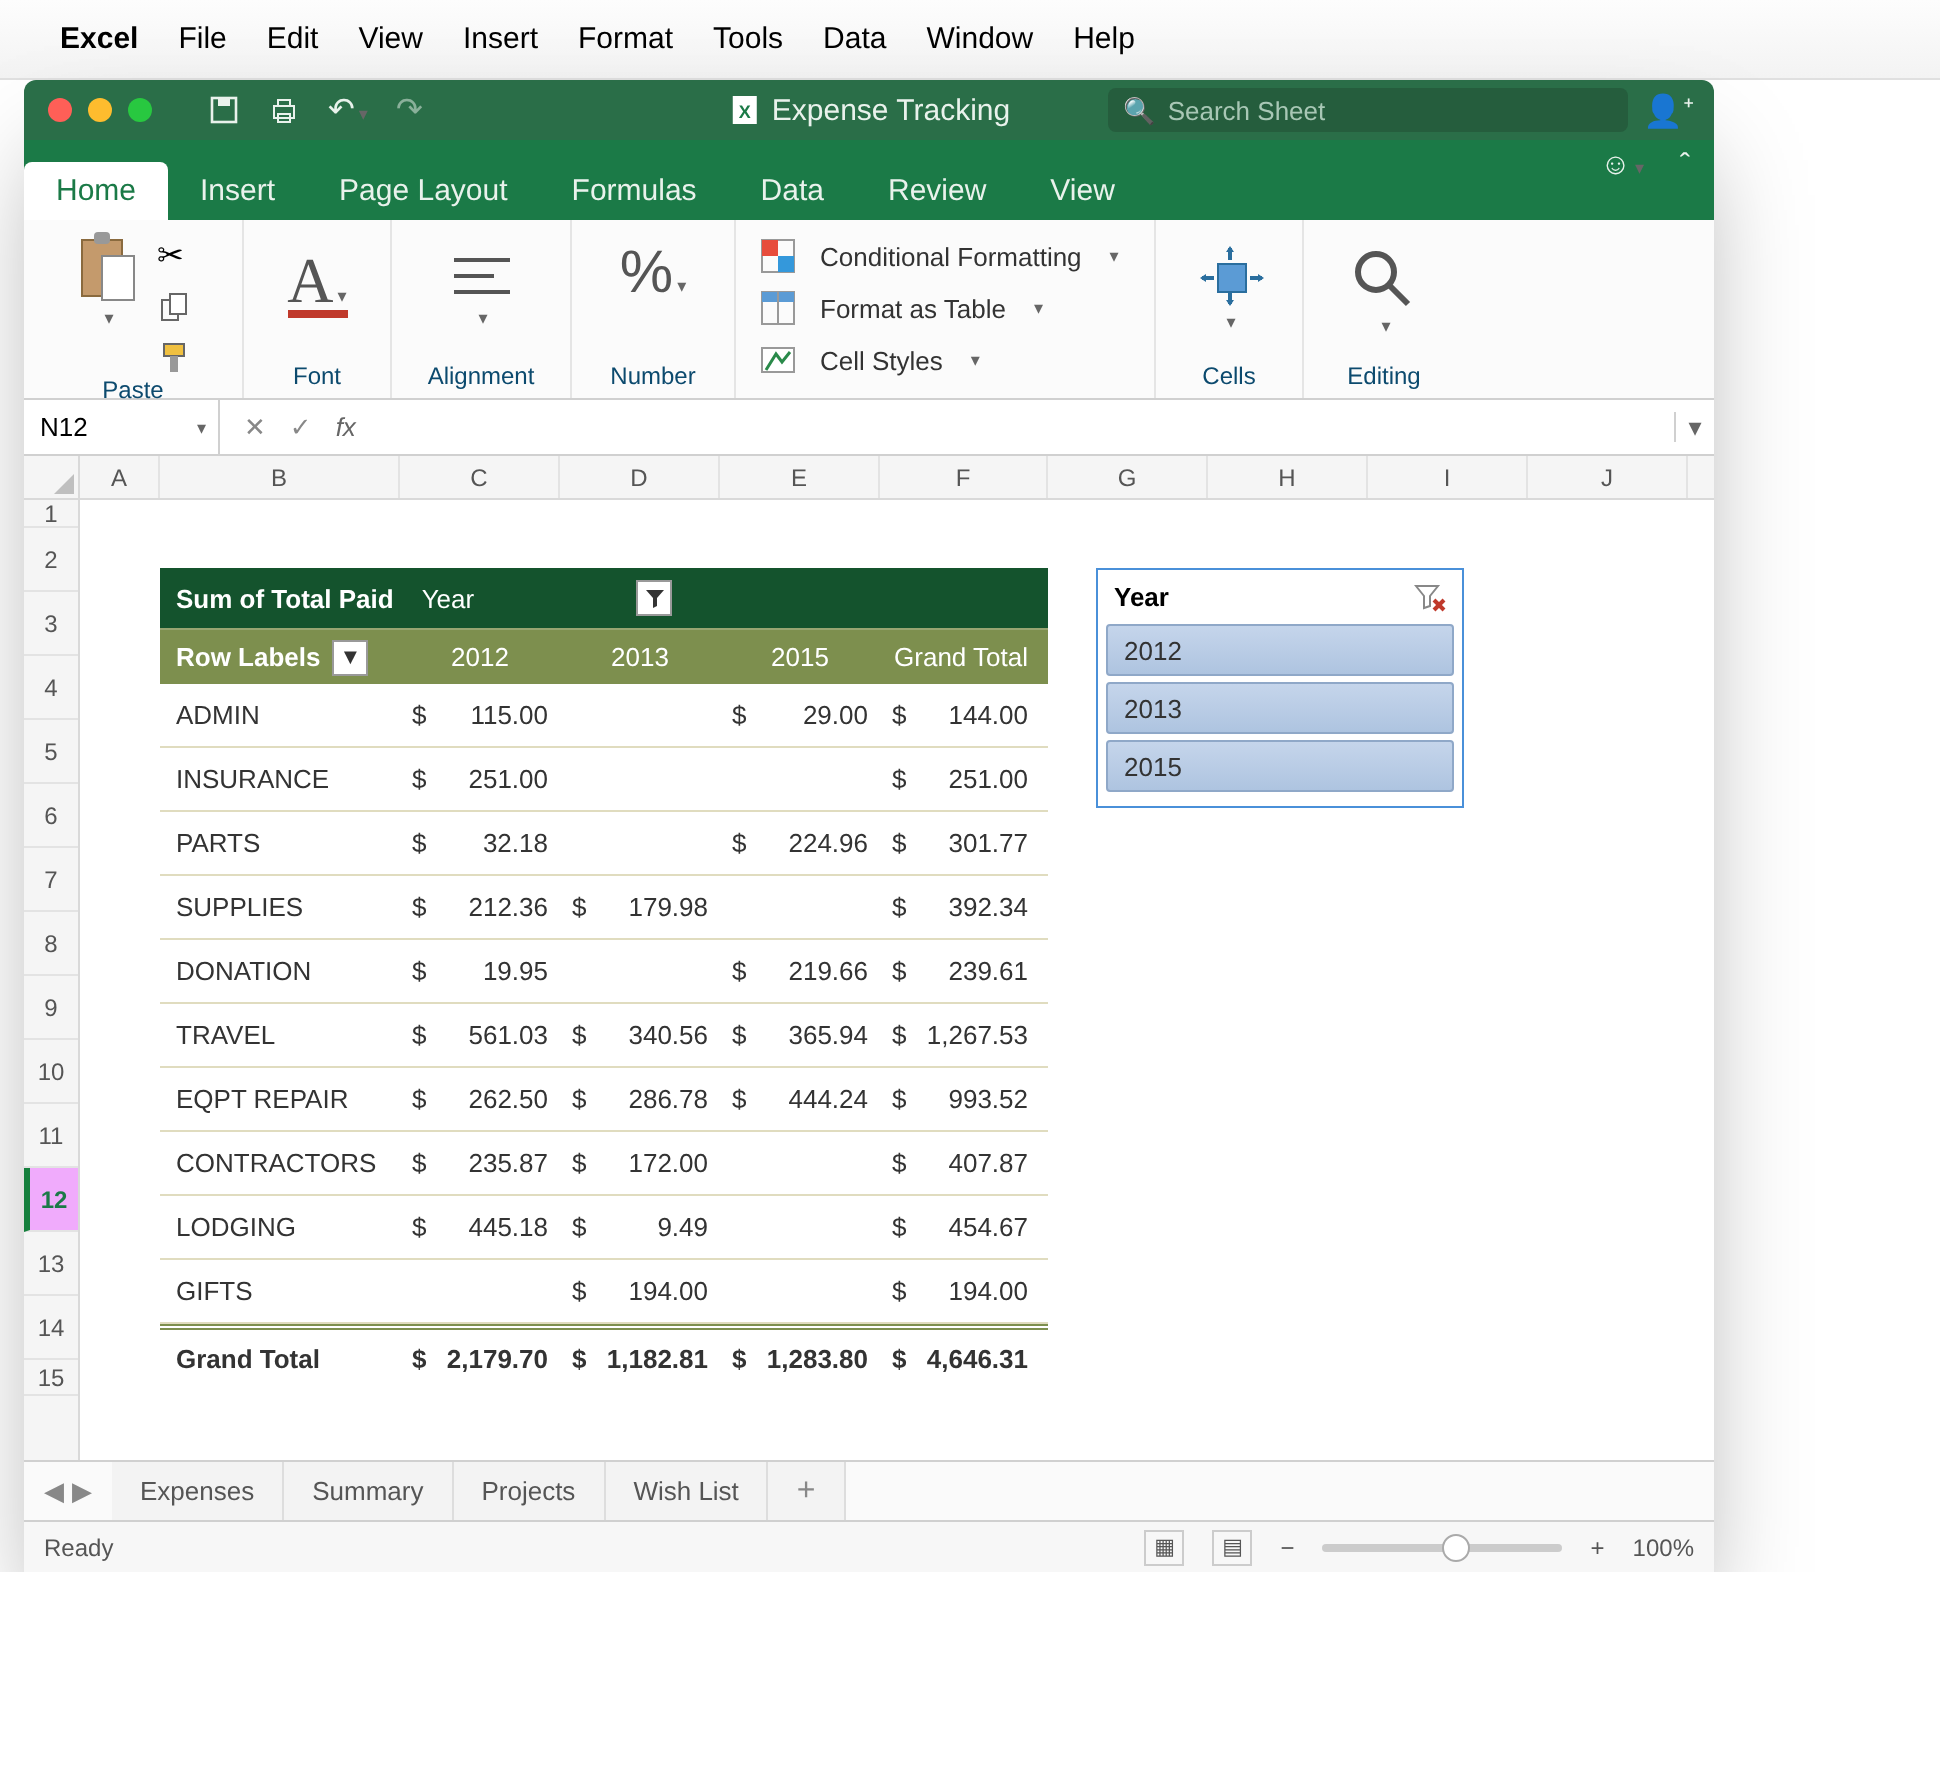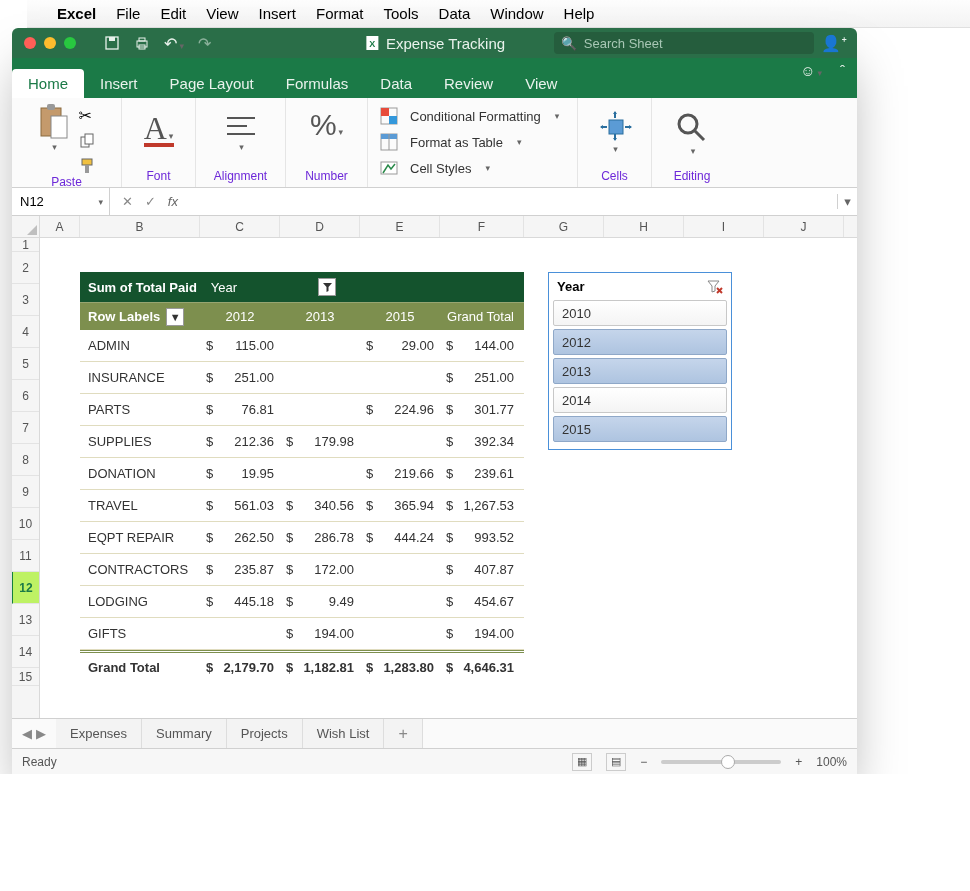--- a/index.html
+++ b/index.html
@@ -1,19 +1,19 @@
 <!DOCTYPE html>
 <html><head>
 <meta charset="utf-8">
 <style>
   * { box-sizing: border-box; margin: 0; padding: 0; font-family: -apple-system, "Helvetica Neue", Arial, sans-serif; }
   body { background: #fff; width: 970px; }
   
   
-  .mac-menubar { height: 28px; background: linear-gradient(#fdfdfd,#f3f3f3); display: flex; align-items: center; padding: 0 10px; gap: 20px; font-size: 15px; border-bottom: 1px solid #e0e0e0; margin-left: 27px;}
+  .mac-menubar { height: 40px; background: linear-gradient(#fdfdfd,#f3f3f3); display: flex; align-items: center; padding: 0 10px; gap: 20px; font-size: 15px; border-bottom: 1px solid #e0e0e0;}
   .mac-menubar .apple { font-size: 17px; }
   .mac-menubar .bold { font-weight: 700; }
   .mac-menubar span { cursor: default; }
 
   
   .window { width: 845px; margin-left: 12px; border-radius: 6px 6px 0 0; overflow: hidden; box-shadow: 0 30px 50px -10px rgba(0,0,0,.35); background:#fff;}
   .titlebar { height: 30px; background: #2a6e48; display: flex; align-items: center; color: #e9f2ec; font-size: 14px; position: relative; }
   .traffic { display: flex; gap: 8px; padding-left: 12px; }
   .dot { width: 12px; height: 12px; border-radius: 50%; }
   .dot.red { background:#ff5f57; } .dot.yellow{background:#febc2e;} .dot.green{background:#28c840;}
@@ -25,21 +25,21 @@
 
   
   .tabstrip { height: 40px; background: #1b7a47; display:flex; align-items:flex-end; color:#e9f2ec; font-size:15px; position:relative;}
   .tabstrip .tab { padding:6px 16px; cursor:default;}
   .tabstrip .tab.active { background:#fff; color:#1b7a47; border-radius:4px 4px 0 0; font-weight:500;}
   .tabstrip .right-icons{ position:absolute; right:12px; top:4px; display:flex; gap:18px; align-items:center;}
 
   
   .ribbon { background:#fbfbfb; border-bottom:1px solid #d0d0d0; display:flex; height:90px; }
   .group { border-right:1px solid #e5e5e5; padding:4px 12px 2px; display:flex; flex-direction:column; align-items:center; justify-content:space-between;}
-  .group-label { font-size:12px; color:#6d28d9; padding-bottom:2px;}
+  .group-label { font-size:12px; color:#0c4a6e; padding-bottom:2px;}
   .group .icons-row{display:flex; align-items:flex-start; gap:8px;}
   .big-icon { display:flex; flex-direction:column; align-items:center; font-size:11px; color:#444;}
   .caret { font-size:9px; color:#666; margin-left:2px;}
   .styles-col { display:flex; flex-direction:column; gap:2px; font-size:13px; color:#333; padding-top:2px;}
   .styles-col .row{display:flex; align-items:center; gap:12px; height:24px;}
   .mini-ico{width:18px;height:18px;display:inline-flex;align-items:center;justify-content:center;}
 
   
   .formula-bar{height:28px; border-bottom:1px solid #d0d0d0; display:flex; align-items:center; font-size:13px;}
   .namebox{width:98px; border-right:1px solid #d0d0d0; padding-left:8px; height:100%; display:flex; align-items:center; justify-content:space-between; padding-right:6px;}
@@ -49,21 +49,21 @@
   .fb-dd{width:20px;border-left:1px solid #d0d0d0; text-align:center; color:#666;}
 
   
   .grid-wrap{display:flex; height:480px; background:#fff; position:relative;}
   .rowhdrs{width:28px; background:#f5f5f5; border-right:1px solid #d9d9d9;}
   .colhdrs{height:22px; background:#f5f5f5; border-bottom:1px solid #d9d9d9; display:flex;}
   .corner{width:28px;height:22px;background:#f5f5f5;border-right:1px solid #d9d9d9;border-bottom:1px solid #d9d9d9; position:relative;}
   .corner::after{content:""; position:absolute; right:2px; bottom:2px; border-style:solid; border-width:0 0 10px 10px; border-color:transparent transparent #bfbfbf transparent;}
   .colh{border-right:1px solid #e3e3e3; text-align:center; font-size:12px; color:#555; line-height:22px;}
   .rowh{height:32px;border-bottom:1px solid #e3e3e3; text-align:center; font-size:12px; color:#555; line-height:32px;}
-  .rowh.sel{background:#bef264; border-left:1px solid #15803d; font-weight:600; color:#1b7a47;}
+  .rowh.sel{background:#f0abfc; border-left:3px solid #15803d; font-weight:600; color:#1b7a47;}
   .cells{position:absolute; left:28px; top:22px; right:0; bottom:0;}
 
   
   .pivot{position:absolute; left:40px; top:12px; width:444px; font-size:13px;}
   .pivot-hdr{background:#14532d; color:#fff; height:30px; display:flex; align-items:center; padding:0 8px; gap:10px;}
   .pivot-hdr .lbl{font-weight:600;}
   .filter-btn{background:#fff; width:18px; height:18px; border:1px solid #999; display:inline-flex; align-items:center; justify-content:center; font-size:11px; color:#333;}
   .pivot-cols{background:#7d8f4e; color:#fff; height:28px; display:flex; align-items:center; border-top:1px solid rgba(255,255,255,.2);}
   .pivot-cols .rl{width:120px; padding-left:8px; font-weight:600; display:flex; align-items:center; gap:6px;}
   .pivot-cols .yc{width:80px; text-align:center;}
@@ -378,21 +378,21 @@
               <div class="val"></div>
               <div class="val">
                 <span class="d">$</span>
                 <span>251.00</span>
               </div>
             </div>
             <div class="prow">
               <div class="cat">PARTS</div>
               <div class="val">
                 <span class="d">$</span>
-                <span>76.81</span>
+                <span>32.18</span>
               </div>
               <div class="val"></div>
               <div class="val">
                 <span class="d">$</span>
                 <span>224.96</span>
               </div>
               <div class="val">
                 <span class="d">$</span>
                 <span>301.77</span>
               </div>
@@ -539,24 +539,22 @@
           <span>Year</span>
           <span class="slicer-clear">
               <svg width="16" height="14">
                 <path d="M1 1 L12 1 L8 6 L8 11 L5 12 L5 6 Z" fill="none" stroke="#888"></path>
                 <line x1="10" y1="8" x2="15" y2="13" stroke="#c0392b" stroke-width="2"></line>
                 <line x1="15" y1="8" x2="10" y2="13" stroke="#c0392b" stroke-width="2"></line>
               </svg>
             </span>
         </div>
         <div id="slicer-items">
-            <div class="slicer-item">2010</div>
             <div class="slicer-item sel">2012</div>
             <div class="slicer-item sel">2013</div>
-            <div class="slicer-item">2014</div>
             <div class="slicer-item sel">2015</div>
           </div>
       </div>
 
     </div>
   </div>
 
   <div class="sheet-bar">
     <div class="sheet-nav">
       <span>◀</span>

